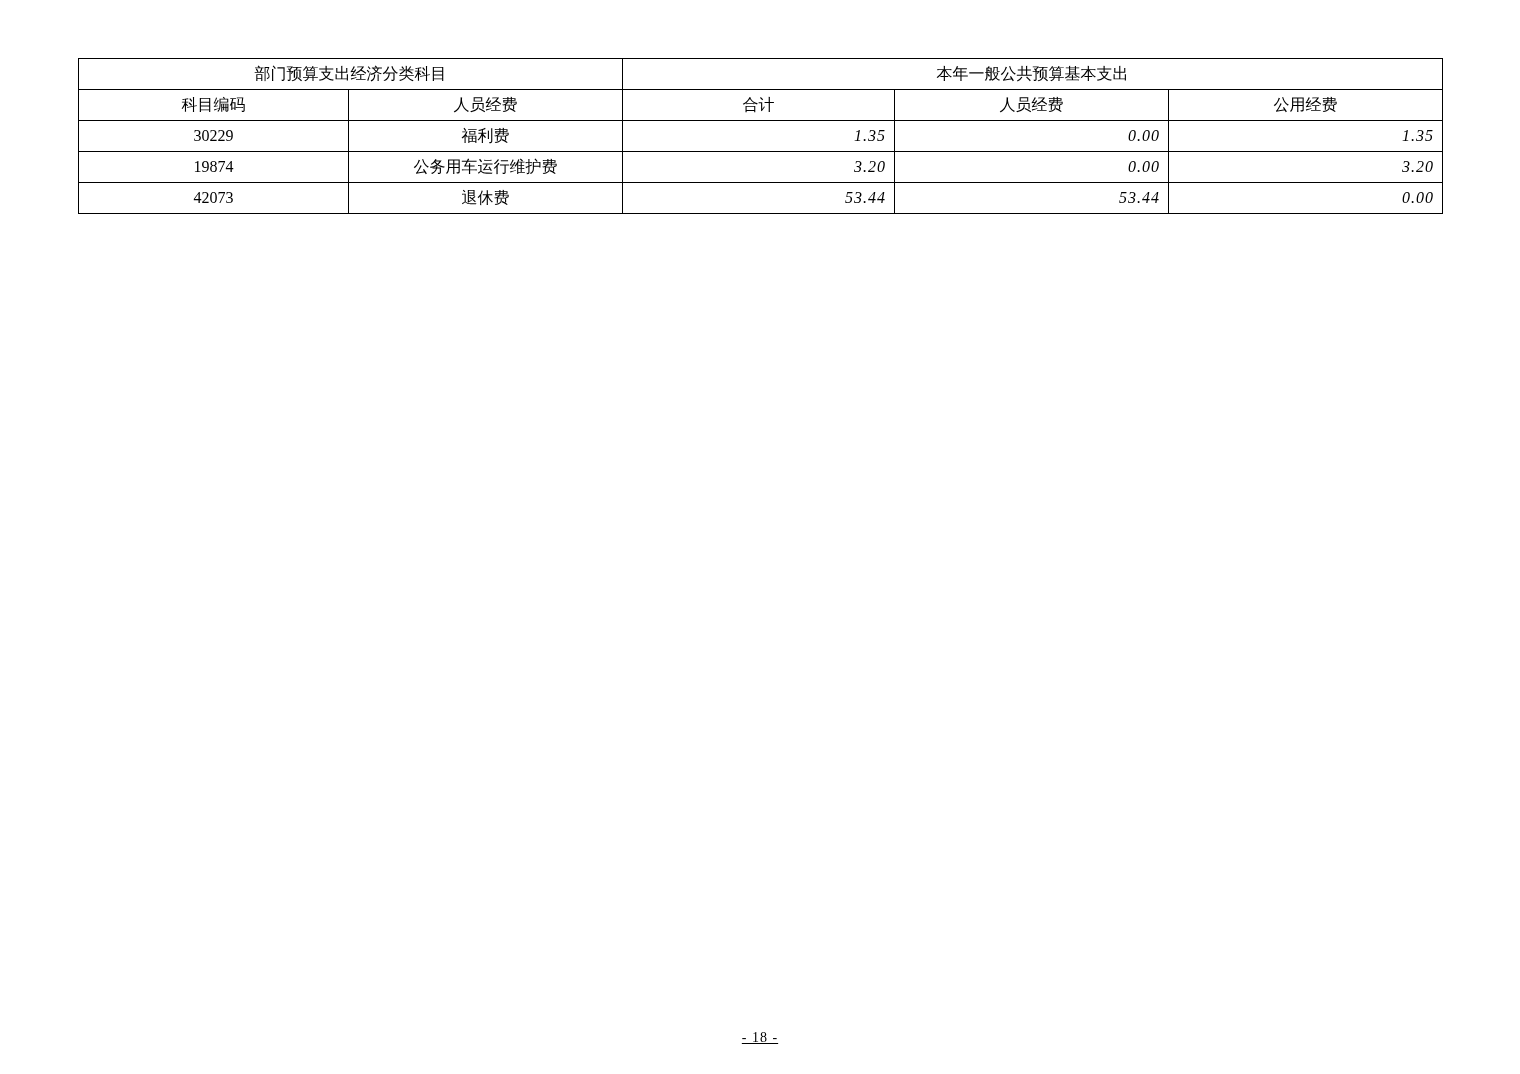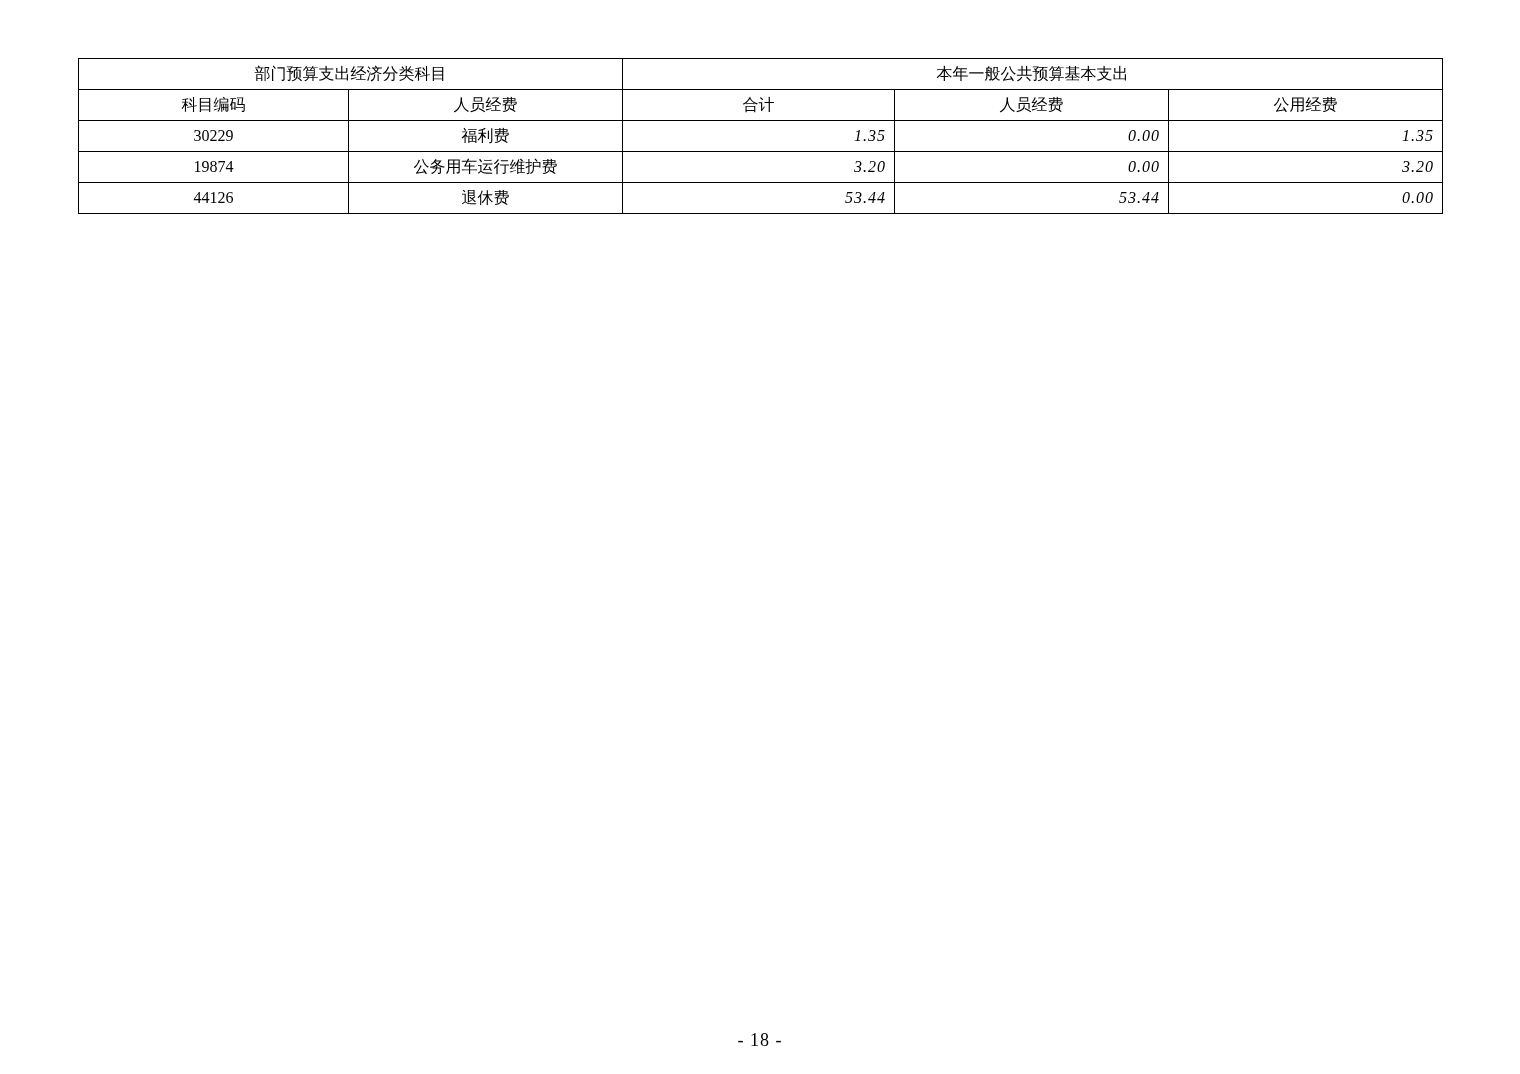--- a/index.html
+++ b/index.html
@@ -55,23 +55,24 @@
     letter-spacing: 1px;
     padding-right: 10px;
     font-style: italic;
   }
   .page-number {
     position: absolute;
     left: 0;
     top: 1030px;
     width: 1520px;
     text-align: center;
-    font-size: 18px;
+    font-size: 14px;
     font-family: "Liberation Serif", serif;
     letter-spacing: 1px;
+    text-decoration: underline;
   }
 </style>
 </head>
 <body>
 
 <div class="page">
 
   <table class="budget-table">
     <colgroup>
       <col class="col-code">
@@ -101,21 +102,21 @@
         <td class="cell-num">1.35</td>
       </tr>
       <tr>
         <td class="cell-code">19874</td>
         <td class="cell-name">公务用车运行维护费</td>
         <td class="cell-num">3.20</td>
         <td class="cell-num">0.00</td>
         <td class="cell-num">3.20</td>
       </tr>
       <tr>
-        <td class="cell-code">44126</td>
+        <td class="cell-code">42073</td>
         <td class="cell-name">退休费</td>
         <td class="cell-num">53.44</td>
         <td class="cell-num">53.44</td>
         <td class="cell-num">0.00</td>
       </tr>
     </tbody>
   </table>
 
   <div class="page-number">- 18 -</div>
 

